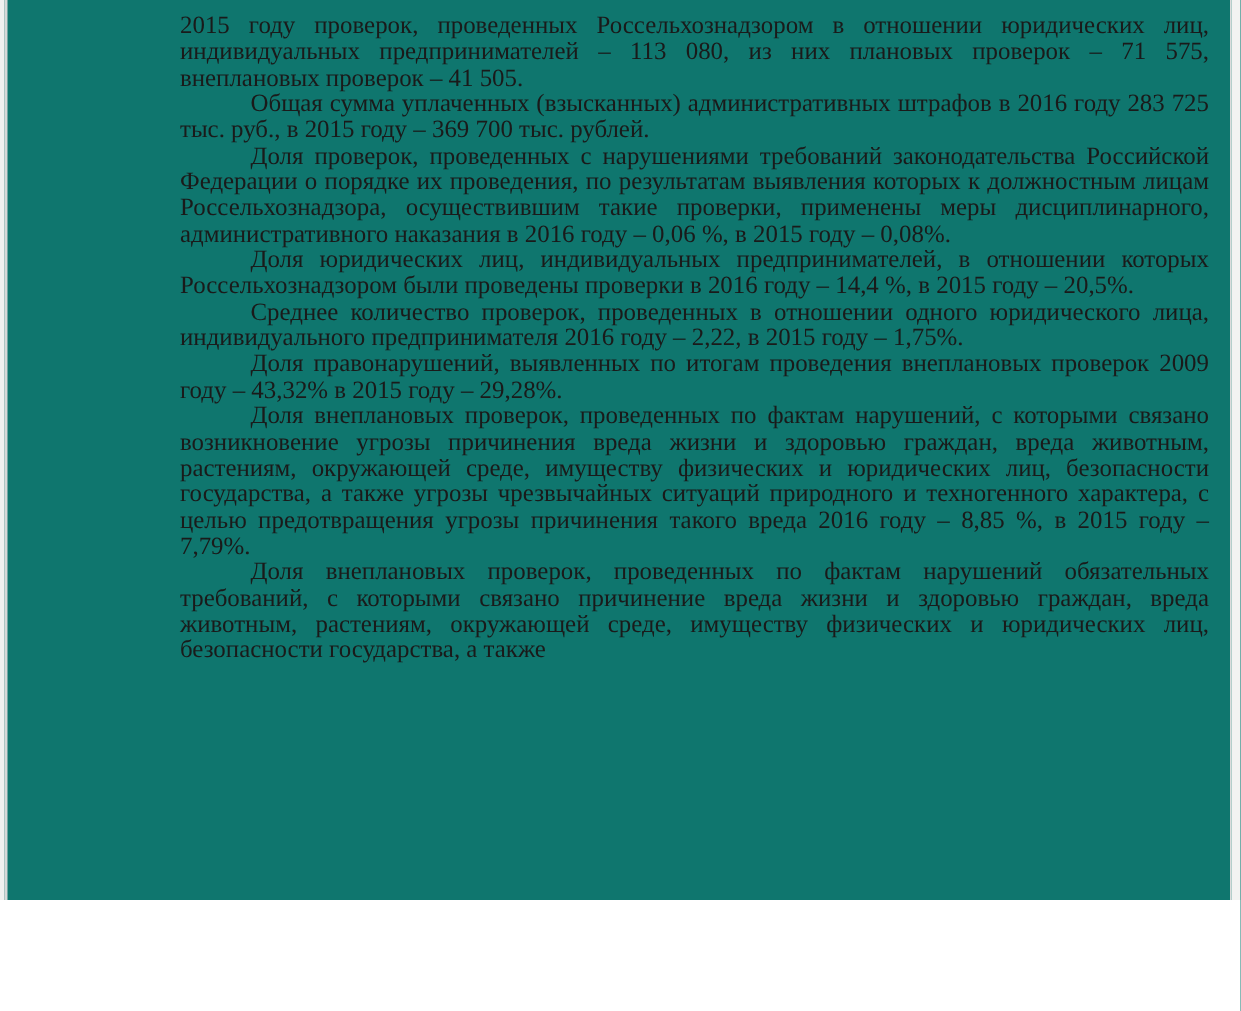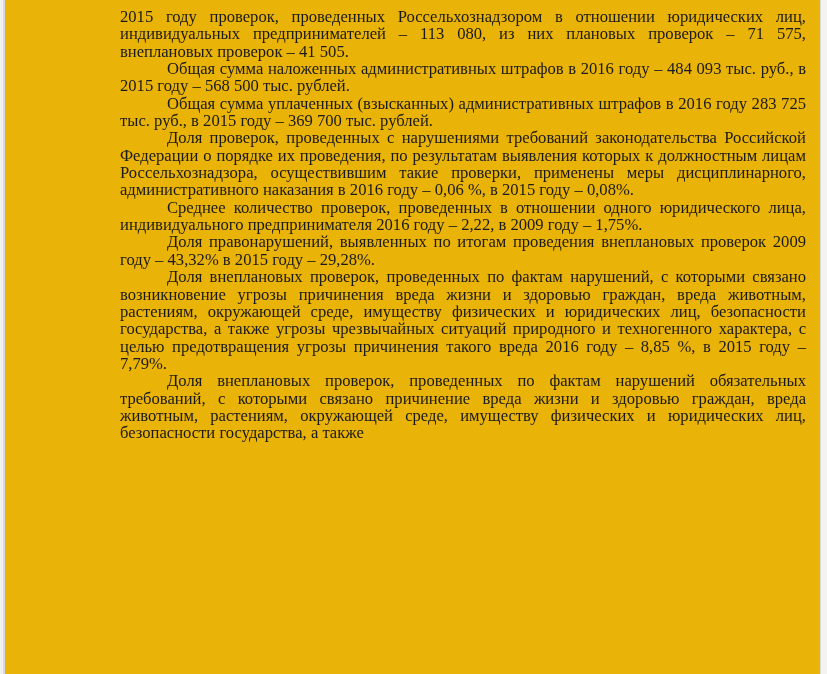--- a/index.html
+++ b/index.html
@@ -12,22 +12,22 @@
     height: 674px;
     background: #ffffff;
     font-family: "Liberation Serif", "DejaVu Serif", serif;
     overflow: hidden;
   }
 
   
   #page-surface {
     position: relative;
     width: 827px;
-    height: 674px;
-    background: #eab308;
+    height: 600px;
+    background: #0f766e;
     box-sizing: border-box;
     overflow: hidden;
   }
 
   
   #page-edge-left {
     position: absolute;
     top: 0;
     left: 3px;
     width: 2px;
@@ -100,22 +100,22 @@
 
 <div id="page-surface">
 
   <div id="page-edge-left-outer"></div>
   <div id="page-edge-left"></div>
   <div id="page-edge-right"></div>
   <div id="page-edge-right-outer"></div>
 
   <div id="text-column">
     <p class="doc-paragraph continuation">2015 году проверок, проведенных Россельхознадзором в отношении юридических лиц, индивидуальных предпринимателей – 113 080, из них плановых проверок – 71 575, внеплановых проверок – 41 505.</p>
-    <p class="doc-paragraph">Общая сумма наложенных административных штрафов в 2016 году – 484 093 тыс. руб., в 2015 году – 568 500 тыс. рублей.</p>
     <p class="doc-paragraph">Общая сумма уплаченных (взысканных) административных штрафов в 2016 году 283 725 тыс. руб., в 2015 году – 369 700 тыс. рублей.</p>
     <p class="doc-paragraph">Доля проверок, проведенных с нарушениями требований законодательства Российской Федерации о порядке их проведения, по результатам выявления которых к должностным лицам Россельхознадзора, осуществившим такие проверки, применены меры дисциплинарного, административного наказания в 2016 году – 0,06 %, в 2015 году – 0,08%.</p>
-    <p class="doc-paragraph">Среднее количество проверок, проведенных в отношении одного юридического лица, индивидуального предпринимателя 2016 году – 2,22, в 2009 году – 1,75%.</p>
+    <p class="doc-paragraph">Доля юридических лиц, индивидуальных предпринимателей, в отношении которых Россельхознадзором были проведены проверки в 2016 году – 14,4 %, в 2015 году – 20,5%.</p>
+    <p class="doc-paragraph">Среднее количество проверок, проведенных в отношении одного юридического лица, индивидуального предпринимателя 2016 году – 2,22, в 2015 году – 1,75%.</p>
     <p class="doc-paragraph">Доля правонарушений, выявленных по итогам проведения внеплановых проверок 2009 году – 43,32% в 2015 году – 29,28%.</p>
     <p class="doc-paragraph">Доля внеплановых проверок, проведенных по фактам нарушений, с которыми связано возникновение угрозы причинения вреда жизни и здоровью граждан, вреда животным, растениям, окружающей среде, имуществу физических и юридических лиц, безопасности государства, а также угрозы чрезвычайных ситуаций природного и техногенного характера, с целью предотвращения угрозы причинения такого вреда 2016 году – 8,85 %, в 2015 году – 7,79%.</p>
     <p class="doc-paragraph">Доля внеплановых проверок, проведенных по фактам нарушений обязательных требований, с которыми связано причинение вреда жизни и здоровью граждан, вреда животным, растениям, окружающей среде, имуществу физических и юридических лиц, безопасности государства, а также</p>
   </div>
 
 </div>
 
 </body></html>

